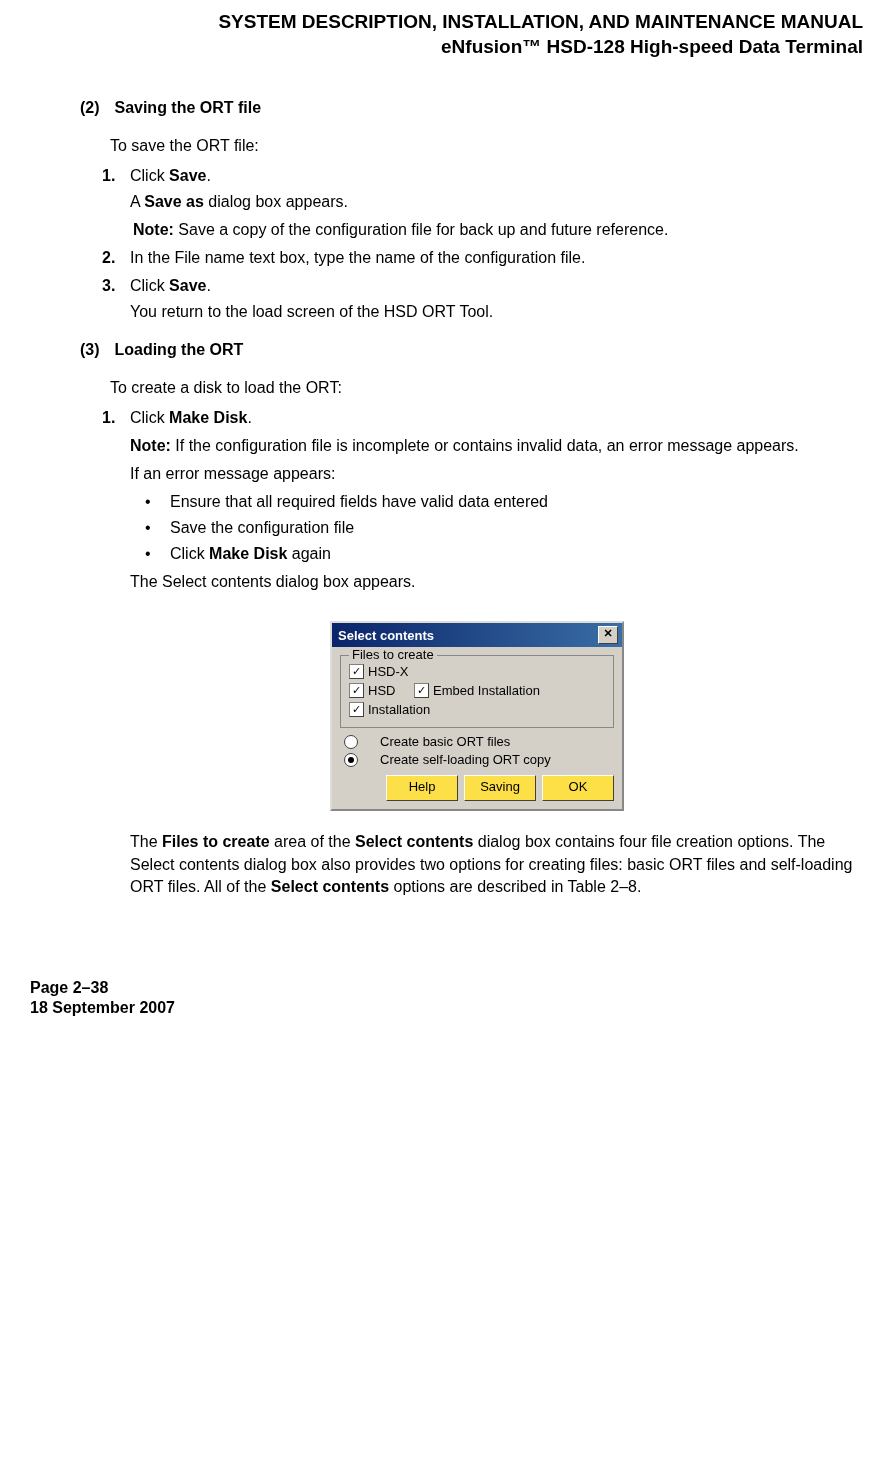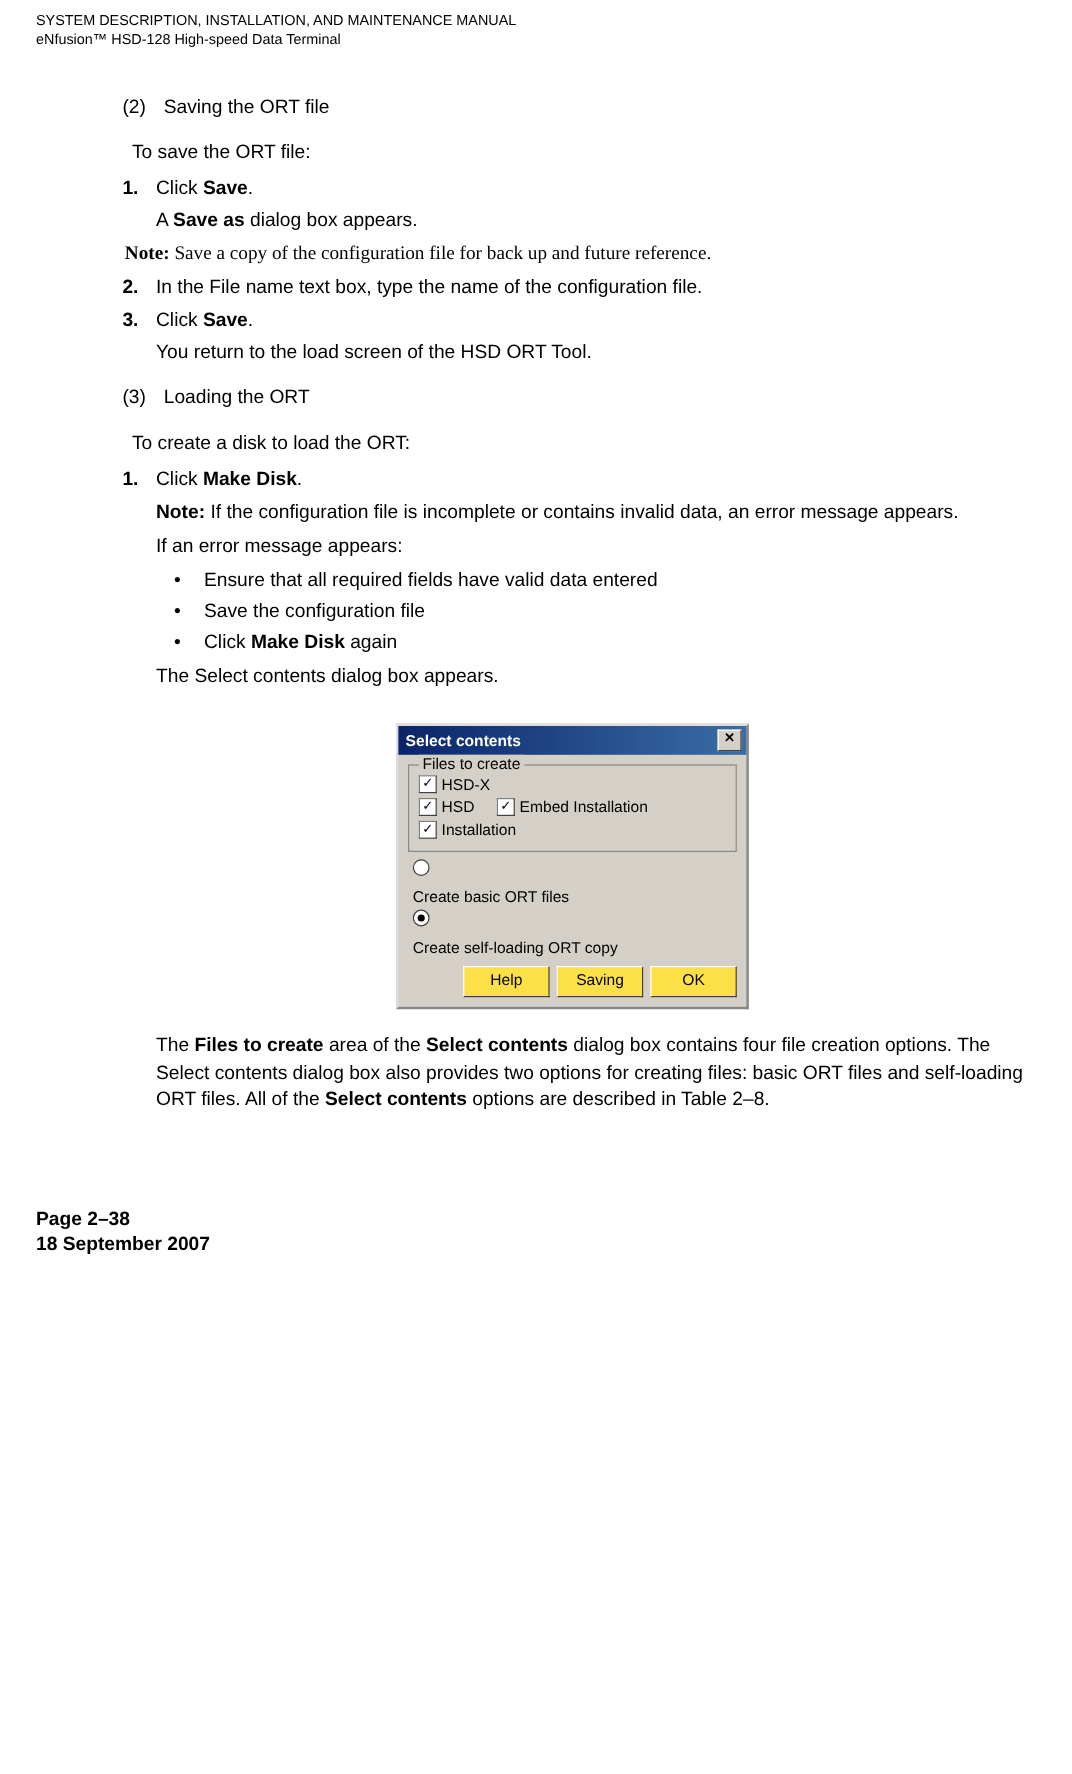--- a/index.html
+++ b/index.html
@@ -8,29 +8,30 @@
     color: #000;
     margin: 0;
     padding: 0;
     background: #fff;
     width: 893px;
   }
   .page {
     padding: 10px 30px 30px 30px;
   }
   .header {
-    text-align: left;
-    font-weight: normal;
-    font-size: 12px;
+    text-align: right;
+    font-weight: bold;
+    font-size: 19px;
     line-height: 1.3;
     margin-bottom: 40px;
   }
   .numbered-section {
-    margin-left: 72px;
+    margin-left: 50px;
     margin-bottom: 20px;
+    font-weight: bold;
   }
   .num-label {
     display: inline-block;
     width: 30px;
   }
   .intro-line {
     margin-left: 80px;
     margin-top: 8px;
     margin-bottom: 12px;
   }
@@ -41,26 +42,25 @@
   }
   .step-num {
     position: absolute;
     left: -28px;
     font-weight: bold;
   }
   .step-body {
     margin-top: 8px;
   }
   .note-block {
-    margin-left: 74px;
+    margin-left: 103px;
     margin-top: 10px;
     margin-bottom: 10px;
     text-indent: -45px;
     padding-left: 45px;
-    font-family: Liberation Serif, serif;
   }
   .note-block-inner {
     margin-left: 100px;
     margin-top: 10px;
     margin-bottom: 10px;
     padding-left: 50px;
     text-indent: -50px;
   }
   .sub-para {
     margin-left: 100px;
@@ -152,24 +152,23 @@
     border-left-color: #808080;
     display: inline-flex;
     align-items: center;
     justify-content: center;
     font-size: 11px;
     line-height: 11px;
     flex-shrink: 0;
   }
   .radio-row {
     display: flex;
-    align-items: flex-start;
+    align-items: flex-end;
     margin: 3px 0 3px 4px;
-    gap: 10px;
-    flex-direction: column;
+    gap: 22px;
   }
   .radio {
     width: 12px;
     height: 12px;
     border-radius: 50%;
     background: #fff;
     border: 1px solid #404040;
     display: inline-flex;
     align-items: center;
     justify-content: center;

